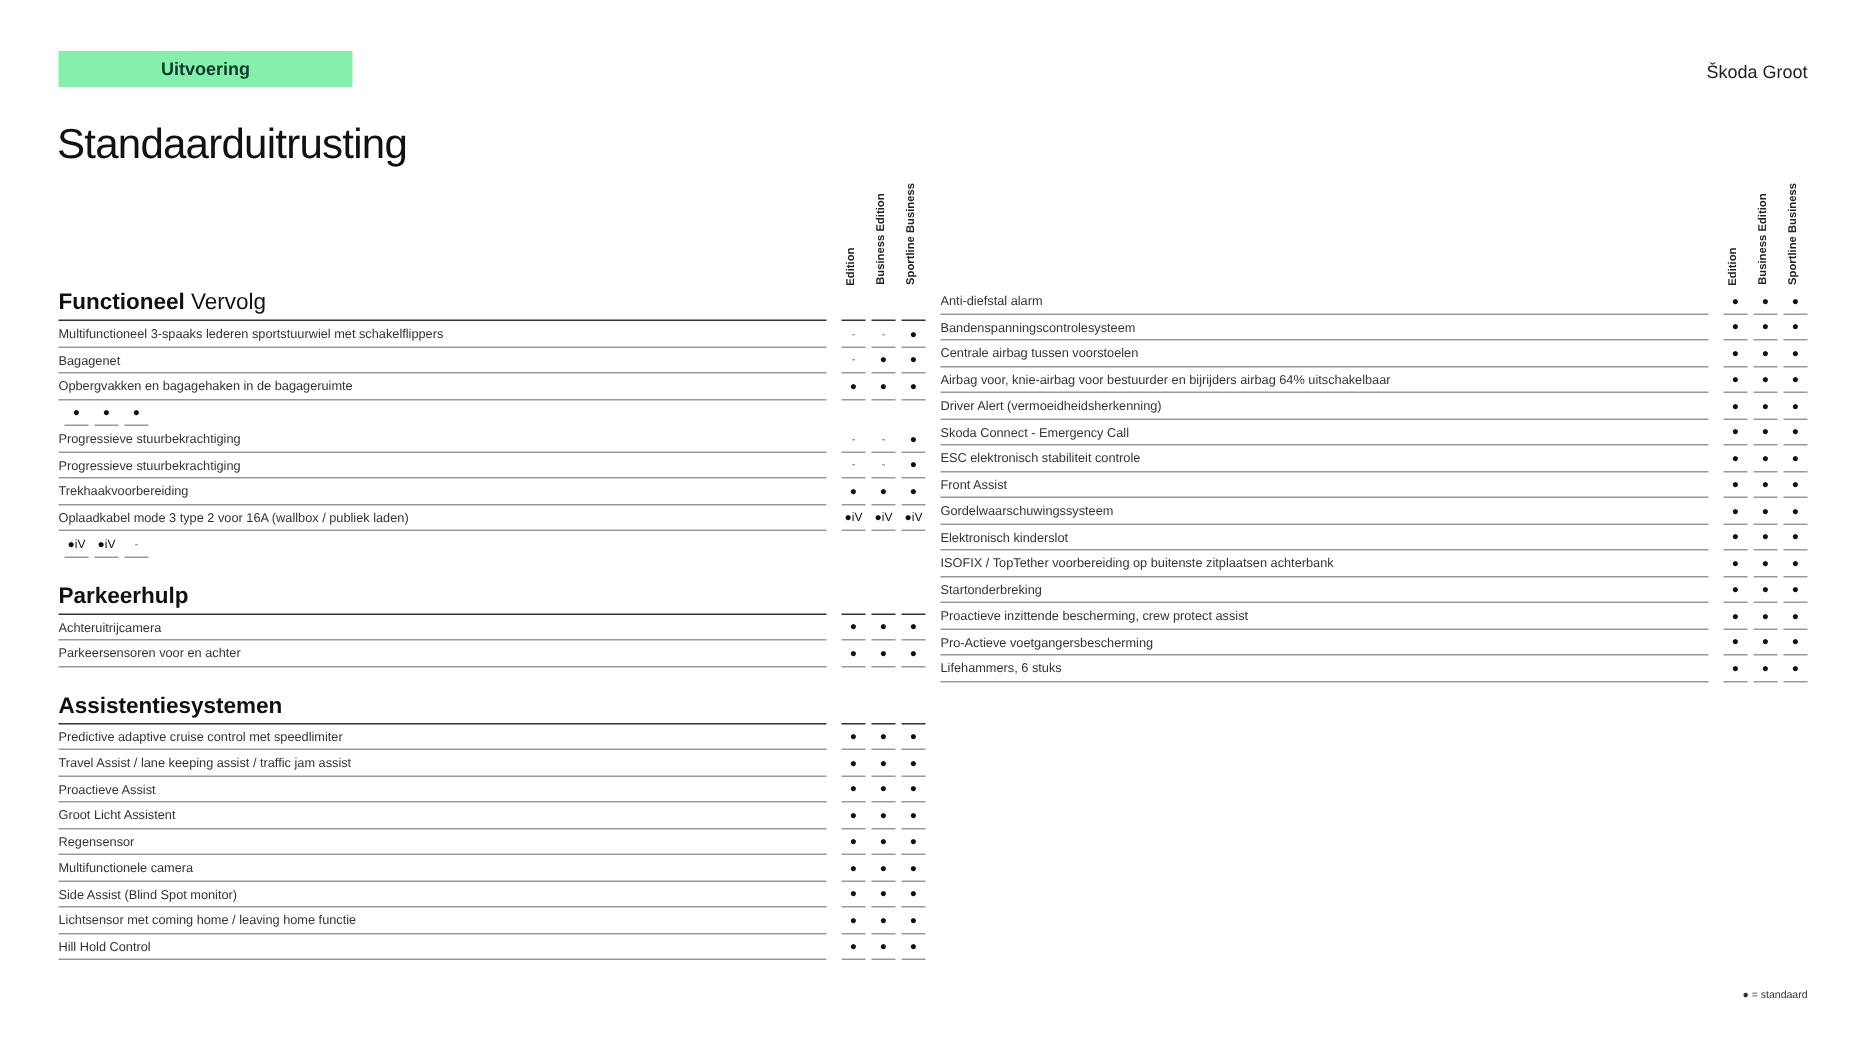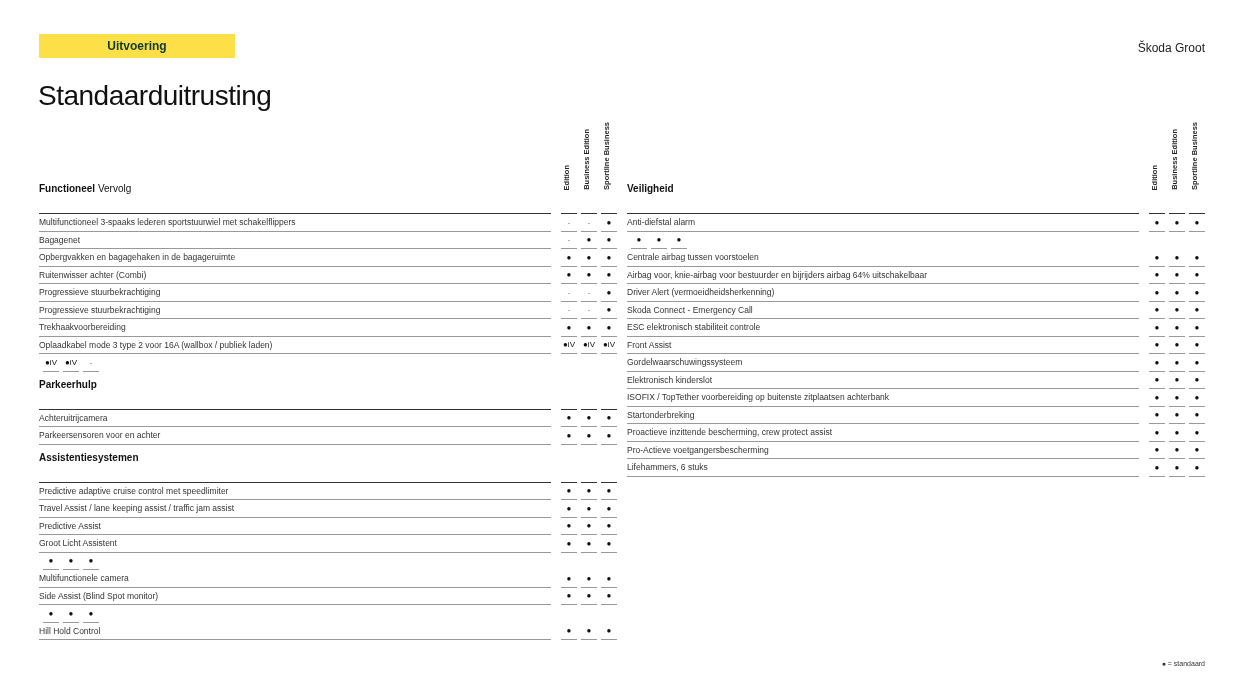--- a/index.html
+++ b/index.html
@@ -1,21 +1,21 @@
 <!DOCTYPE html>
 <html><head>
 <meta charset="utf-8">
 <style>
   * { box-sizing: border-box; margin: 0; padding: 0; }
   html, body { width: 1244px; height: 700px; background: #ffffff; overflow: hidden; }
   body { font-family: "Liberation Sans", "DejaVu Sans", sans-serif; color: #1a1a1a; position: relative; }
 
   .tag {
     position: absolute; left: 39px; top: 34px; width: 196px; height: 24px;
-    background: #fde047; display: flex; align-items: center; justify-content: center;
+    background: #86efac; display: flex; align-items: center; justify-content: center;
     font-size: 12px; font-weight: bold; color: #0e3a2f;
   }
   .brand { position: absolute; right: 39px; top: 41px; font-size: 12px; color: #222; }
   .title {
     position: absolute; left: 38px; top: 80px; font-size: 28px; font-weight: normal;
     letter-spacing: -0.5px; color: #111;
   }
 
   .column { position: absolute; top: 120px; }
   .col-left { left: 39px; width: 578px; }
@@ -29,21 +29,21 @@
   .col-head span {
     writing-mode: vertical-rl; transform: rotate(180deg);
     font-size: 7.5px; font-weight: bold; color: #222; white-space: nowrap;
   }
 
   .section { margin-top: 0; }
   .section-head {
     position: relative; height: 22px; display: flex; align-items: flex-end;
   }
   .section-title {
-    flex: 1; font-size: 10px; font-weight: bold; padding-bottom: 19px; color: #111;
+    flex: 1; font-size: 15px; font-weight: bold; padding-bottom: 3px; color: #111;
     border-bottom: 1.5px solid #333; margin-right: 6px;
   }
   .section-title .sub { font-weight: normal; }
   .sh-cell { width: 16px; margin-left: 4px; border-bottom: 1.5px solid #333; height: 1px; }
 
   .row { display: flex; align-items: center; height: 17.5px; }
   .row-label {
     flex: 1; font-size: 8.5px; color: #333; height: 100%; display: flex; align-items: center;
     border-bottom: 1px solid #999; margin-right: 6px; white-space: nowrap; overflow: hidden;
   }
@@ -98,21 +98,20 @@
         <div class="cell">●</div>
         <div class="cell">●</div>
       </div>
       <div class="row">
         <div class="row-label">Opbergvakken en bagagehaken in de bagageruimte</div>
         <div class="cell">●</div>
         <div class="cell">●</div>
         <div class="cell">●</div>
       </div>
       <div class="row">
-        <div class="row-label">Ruitenwisser achter (Combi)</div>
         <div class="cell">●</div>
         <div class="cell">●</div>
         <div class="cell">●</div>
       </div>
       <div class="row">
         <div class="row-label">Progressieve stuurbekrachtiging</div>
         <div class="cell dash">-</div>
         <div class="cell dash">-</div>
         <div class="cell">●</div>
       </div>
@@ -175,49 +174,51 @@
         <div class="cell">●</div>
         <div class="cell">●</div>
       </div>
       <div class="row">
         <div class="row-label">Travel Assist / lane keeping assist / traffic jam assist</div>
         <div class="cell">●</div>
         <div class="cell">●</div>
         <div class="cell">●</div>
       </div>
       <div class="row">
-        <div class="row-label">Predictive Assist</div>
+        <div class="row-label">Proactieve Assist</div>
         <div class="cell">●</div>
         <div class="cell">●</div>
         <div class="cell">●</div>
       </div>
       <div class="row">
         <div class="row-label">Groot Licht Assistent</div>
         <div class="cell">●</div>
         <div class="cell">●</div>
         <div class="cell">●</div>
       </div>
       <div class="row">
+        <div class="row-label">Regensensor</div>
         <div class="cell">●</div>
         <div class="cell">●</div>
         <div class="cell">●</div>
       </div>
       <div class="row">
         <div class="row-label">Multifunctionele camera</div>
         <div class="cell">●</div>
         <div class="cell">●</div>
         <div class="cell">●</div>
       </div>
       <div class="row">
         <div class="row-label">Side Assist (Blind Spot monitor)</div>
         <div class="cell">●</div>
         <div class="cell">●</div>
         <div class="cell">●</div>
       </div>
       <div class="row">
+        <div class="row-label">Lichtsensor met coming home / leaving home functie</div>
         <div class="cell">●</div>
         <div class="cell">●</div>
         <div class="cell">●</div>
       </div>
       <div class="row">
         <div class="row-label">Hill Hold Control</div>
         <div class="cell">●</div>
         <div class="cell">●</div>
         <div class="cell">●</div>
       </div>
@@ -229,33 +230,28 @@
         <span>Edition</span>
       </div>
       <div class="col-head" style="right: 22px;">
         <span>Business Edition</span>
       </div>
       <div class="col-head" style="right: 2px;">
         <span>Sportline Business</span>
       </div>
     </div>
     <div class="section">
-      <div class="section-head">
-        <div class="section-title"><span>Veiligheid</span></div>
-        <div class="sh-cell"></div>
-        <div class="sh-cell"></div>
-        <div class="sh-cell"></div>
-      </div>
       <div class="row">
         <div class="row-label">Anti-diefstal alarm</div>
         <div class="cell">●</div>
         <div class="cell">●</div>
         <div class="cell">●</div>
       </div>
       <div class="row">
+        <div class="row-label">Bandenspanningscontrolesysteem</div>
         <div class="cell">●</div>
         <div class="cell">●</div>
         <div class="cell">●</div>
       </div>
       <div class="row">
         <div class="row-label">Centrale airbag tussen voorstoelen</div>
         <div class="cell">●</div>
         <div class="cell">●</div>
         <div class="cell">●</div>
       </div>

